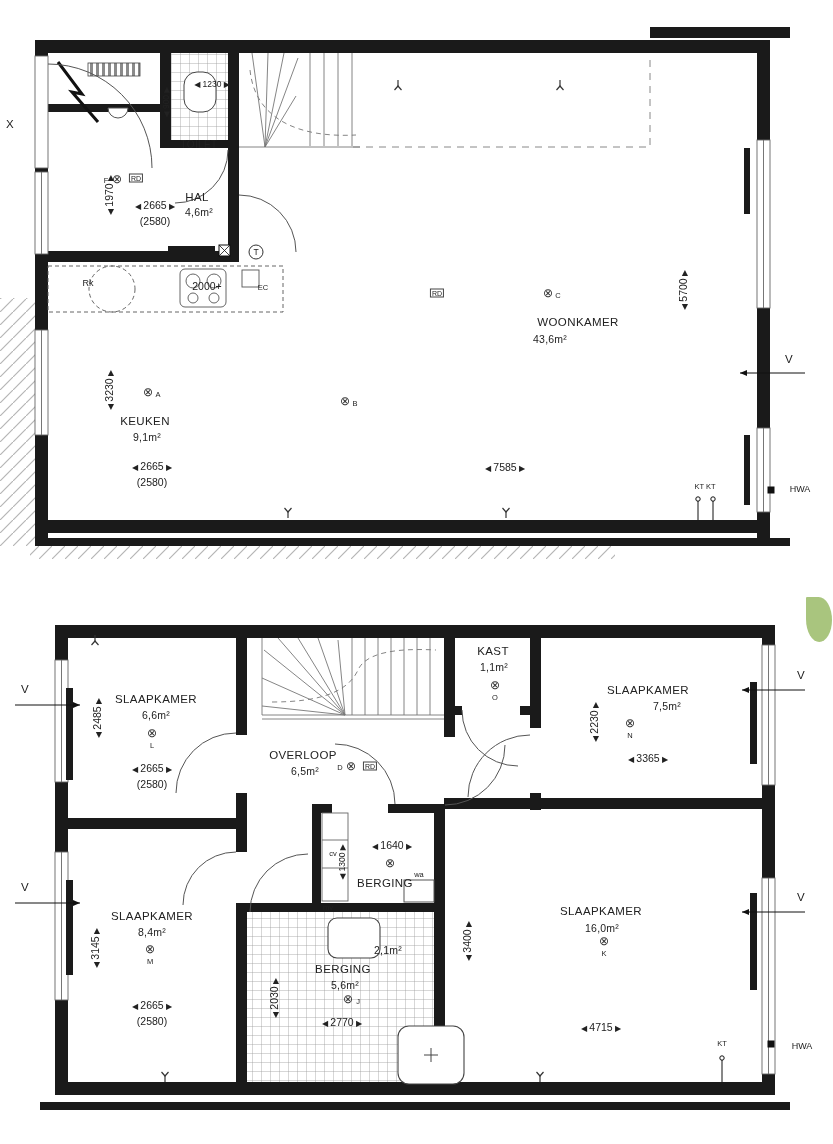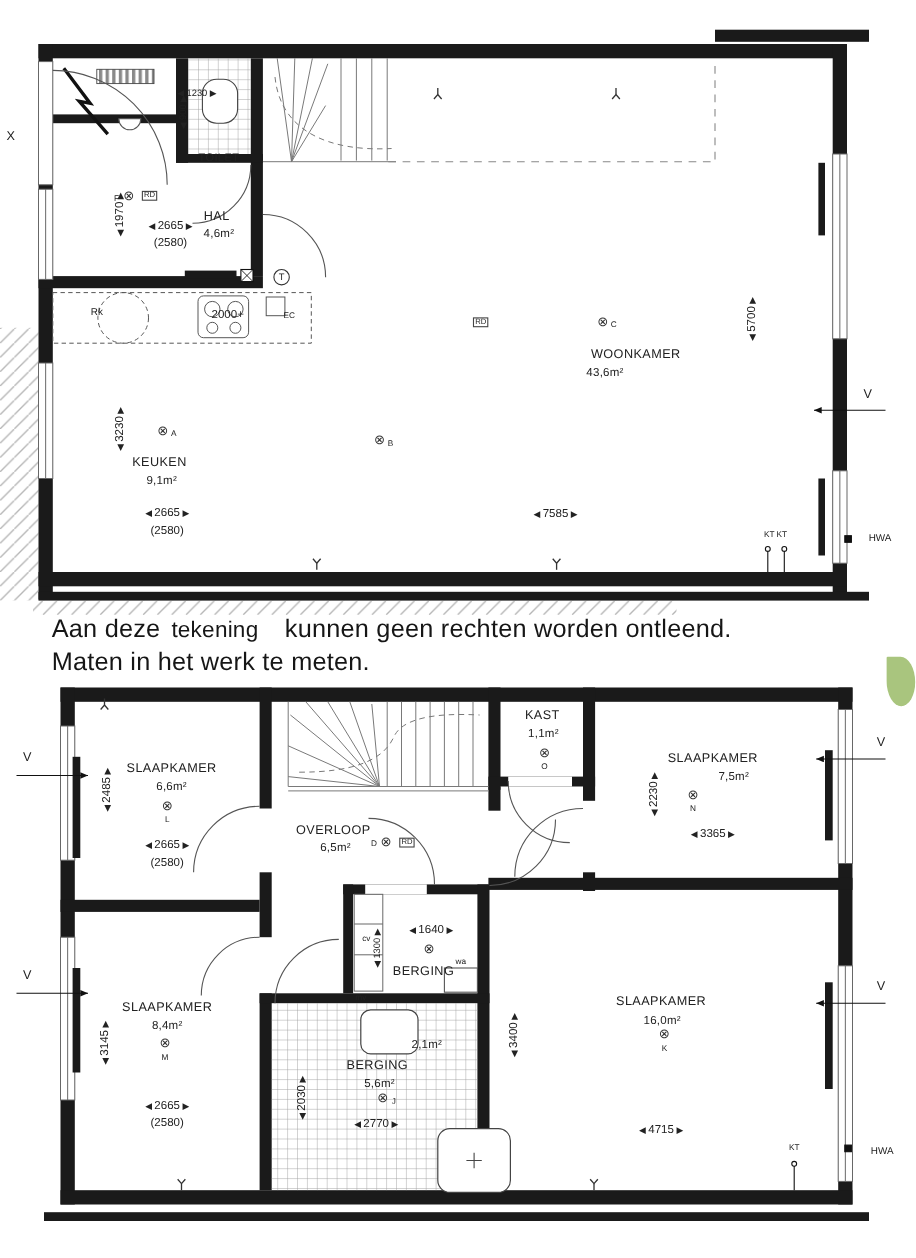--- a/index.html
+++ b/index.html
@@ -235,21 +235,21 @@
 </svg>
 
 <div class="lbl room" style="left:197px;top:197px">HAL</div>
 <div class="lbl area" style="left:199px;top:212px">4,6m²</div>
 <div class="lbl room" style="left:199px;top:144px;font-size:10px">TOILET</div>
 <div class="lbl room" style="left:145px;top:421px">KEUKEN</div>
 <div class="lbl area" style="left:147px;top:437px">9,1m²</div>
 <div class="lbl room" style="left:578px;top:322px">WOONKAMER</div>
 <div class="lbl area" style="left:550px;top:339px">43,6m²</div>
 
-<div class="dim tinydim" style="left:179px;top:84px">1230</div>
+<div class="dim tinydim" style="left:212px;top:84px">1230</div>
 <div class="vdim tinydim" style="left:166px;top:102px">900</div>
 <div class="vdim" style="left:109px;top:195px">1970</div>
 <div class="dim" style="left:155px;top:205px">2665</div>
 <div class="dim2" style="left:155px;top:221px">(2580)</div>
 <div class="dim2" style="left:207px;top:286px">2000+</div>
 <div class="vdim" style="left:109px;top:390px">3230</div>
 <div class="dim" style="left:152px;top:466px">2665</div>
 <div class="dim2" style="left:152px;top:482px">(2580)</div>
 <div class="dim" style="left:505px;top:467px">7585</div>
 <div class="vdim" style="left:683px;top:290px">5700</div>
@@ -265,24 +265,20 @@
 <div class="lbl small" style="left:800px;top:489px">HWA</div>
 <div class="lbl tiny" style="left:705px;top:486px">KT KT</div>
 <div class="lbl" style="left:10px;top:124px">X</div>
 <div class="lamp" style="left:148px;top:391px"></div>
 <div class="lbl tiny" style="left:158px;top:394px">A</div>
 <div class="lamp" style="left:345px;top:400px"></div>
 <div class="lbl tiny" style="left:355px;top:403px">B</div>
 <div class="lamp" style="left:548px;top:292px"></div>
 <div class="lbl tiny" style="left:558px;top:295px">C</div>
 
-<div class="disc" style="left:47px;top:558px">
-  <span>Aan deze</span><span class="tk">tekening</span><span>kunnen geen rechten worden ontleend.</span>
-</div>
-<div class="disc" style="left:47px;top:588px">Maten in het werk te meten.</div>
 
 <div class="leaf" style="left:806px;top:597px;background:#a9c57e"></div>
 
 <div class="lbl room" style="left:156px;top:699px">SLAAPKAMER</div>
 <div class="lbl area" style="left:156px;top:715px">6,6m²</div>
 <div class="lbl room" style="left:493px;top:651px">KAST</div>
 <div class="lbl area" style="left:494px;top:667px">1,1m²</div>
 <div class="lbl room" style="left:648px;top:690px">SLAAPKAMER</div>
 <div class="lbl area" style="left:667px;top:706px">7,5m²</div>
 <div class="lbl room" style="left:303px;top:755px">OVERLOOP</div>

